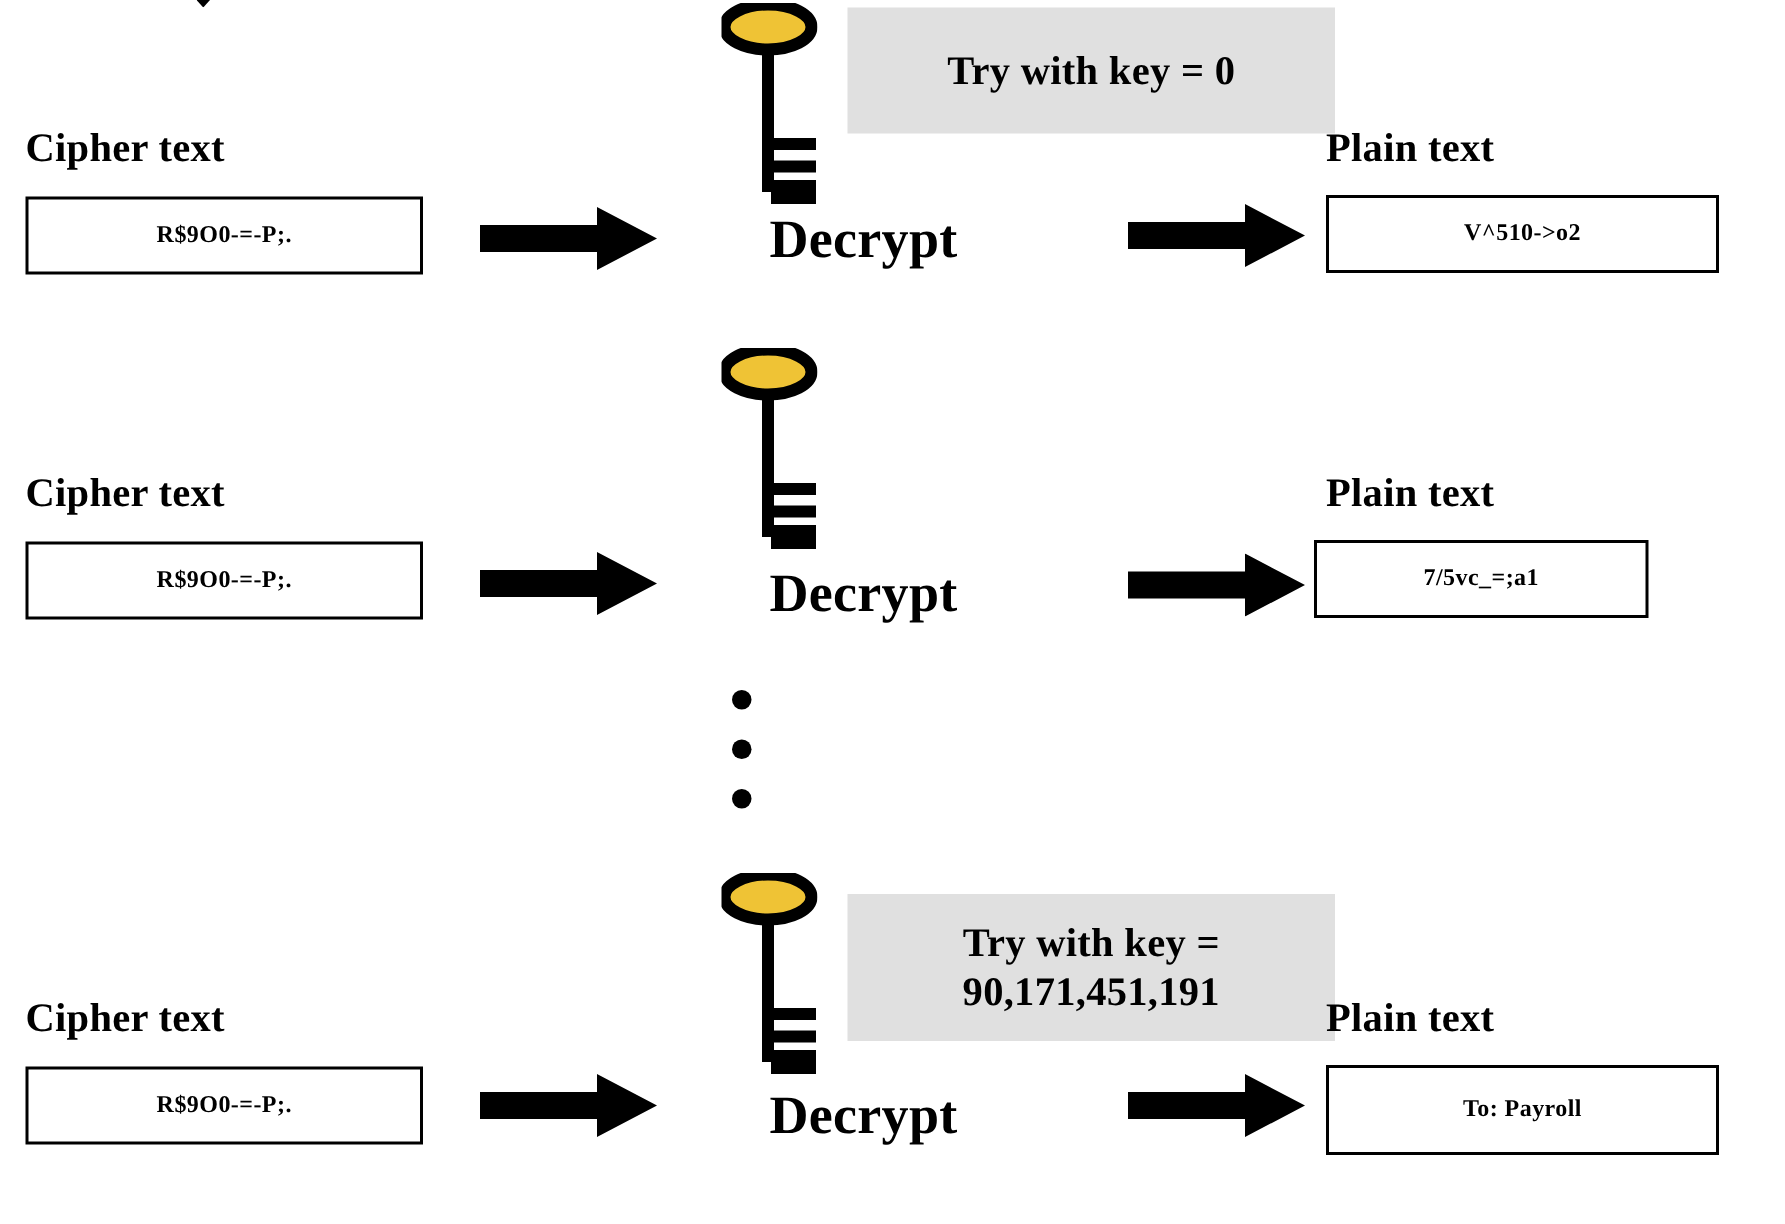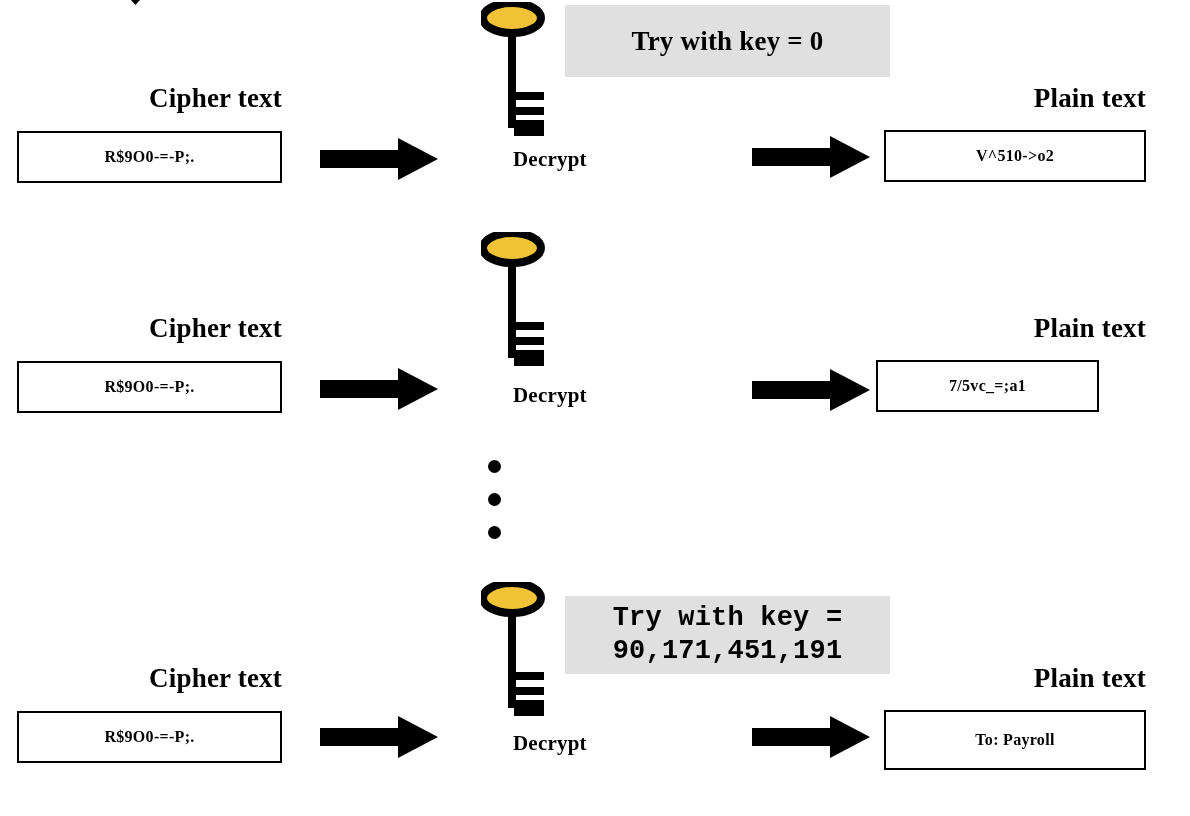--- a/index.html
+++ b/index.html
@@ -20,27 +20,27 @@
   }
 
   
   .abs { position: absolute; }
 
   
   .caption {
     font-weight: bold;
     font-size: 27px;
     line-height: 30px;
-    text-align: right;
+    text-align: left;
     white-space: nowrap;
     letter-spacing: 0.2px;
   }
   .decrypt-label {
     font-weight: bold;
-    font-size: 21px;
+    font-size: 36px;
     line-height: 30px;
     white-space: nowrap;
     letter-spacing: 0.2px;
   }
 
   
   .textbox {
     border: 2px solid #000000;
     background: #ffffff;
     box-sizing: border-box;
@@ -121,21 +121,21 @@
       <rect x="27" y="16" width="8" height="110" fill="#000000"></rect>
       <rect x="33" y="90" width="30" height="8" fill="#000000"></rect>
       <rect x="33" y="105" width="30" height="8" fill="#000000"></rect>
       <rect x="33" y="118" width="30" height="16" fill="#000000"></rect>
       <ellipse cx="31" cy="16" rx="29" ry="15" fill="#efc335" stroke="#000000" stroke-width="8"></ellipse>
     </svg>
   </div>
 
   <div class="abs decrypt-label" style="left:513px; top:144px;">Decrypt</div>
 
-  <div class="abs key-callout" style="left:565px; top:5px; width:325px; height:72px;">
+  <div class="abs key-callout" style="left:565px; top:5px; width:325px; height:84px;">
     <span>Try with key = 0</span>
   </div>
 
   <div class="abs" style="left:752px; top:136px;">
     <svg class="arrow" width="118" height="42" viewBox="0 0 118 42" aria-hidden="true">
       <polygon points="0,12 78,12 78,0 118,21 78,42 78,30 0,30" fill="#000000"></polygon>
     </svg>
   </div>
 
   <div class="abs caption" style="left:884px; top:83px; width:262px;">Plain text</div>
@@ -204,21 +204,21 @@
       <rect x="27" y="16" width="8" height="110" fill="#000000"></rect>
       <rect x="33" y="90" width="30" height="8" fill="#000000"></rect>
       <rect x="33" y="105" width="30" height="8" fill="#000000"></rect>
       <rect x="33" y="118" width="30" height="16" fill="#000000"></rect>
       <ellipse cx="31" cy="16" rx="29" ry="15" fill="#efc335" stroke="#000000" stroke-width="8"></ellipse>
     </svg>
   </div>
 
   <div class="abs decrypt-label" style="left:513px; top:728px;">Decrypt</div>
 
-  <div class="abs key-callout" style="left:565px; top:596px; width:325px; height:78px;font-family:Liberation Mono, monospace;">
+  <div class="abs key-callout" style="left:565px; top:596px; width:325px; height:98px;">
     <span>Try with key = 90,171,451,191</span>
   </div>
 
   <div class="abs" style="left:752px; top:716px;">
     <svg class="arrow" width="118" height="42" viewBox="0 0 118 42" aria-hidden="true">
       <polygon points="0,12 78,12 78,0 118,21 78,42 78,30 0,30" fill="#000000"></polygon>
     </svg>
   </div>
 
   <div class="abs caption" style="left:884px; top:663px; width:262px;">Plain text</div>

